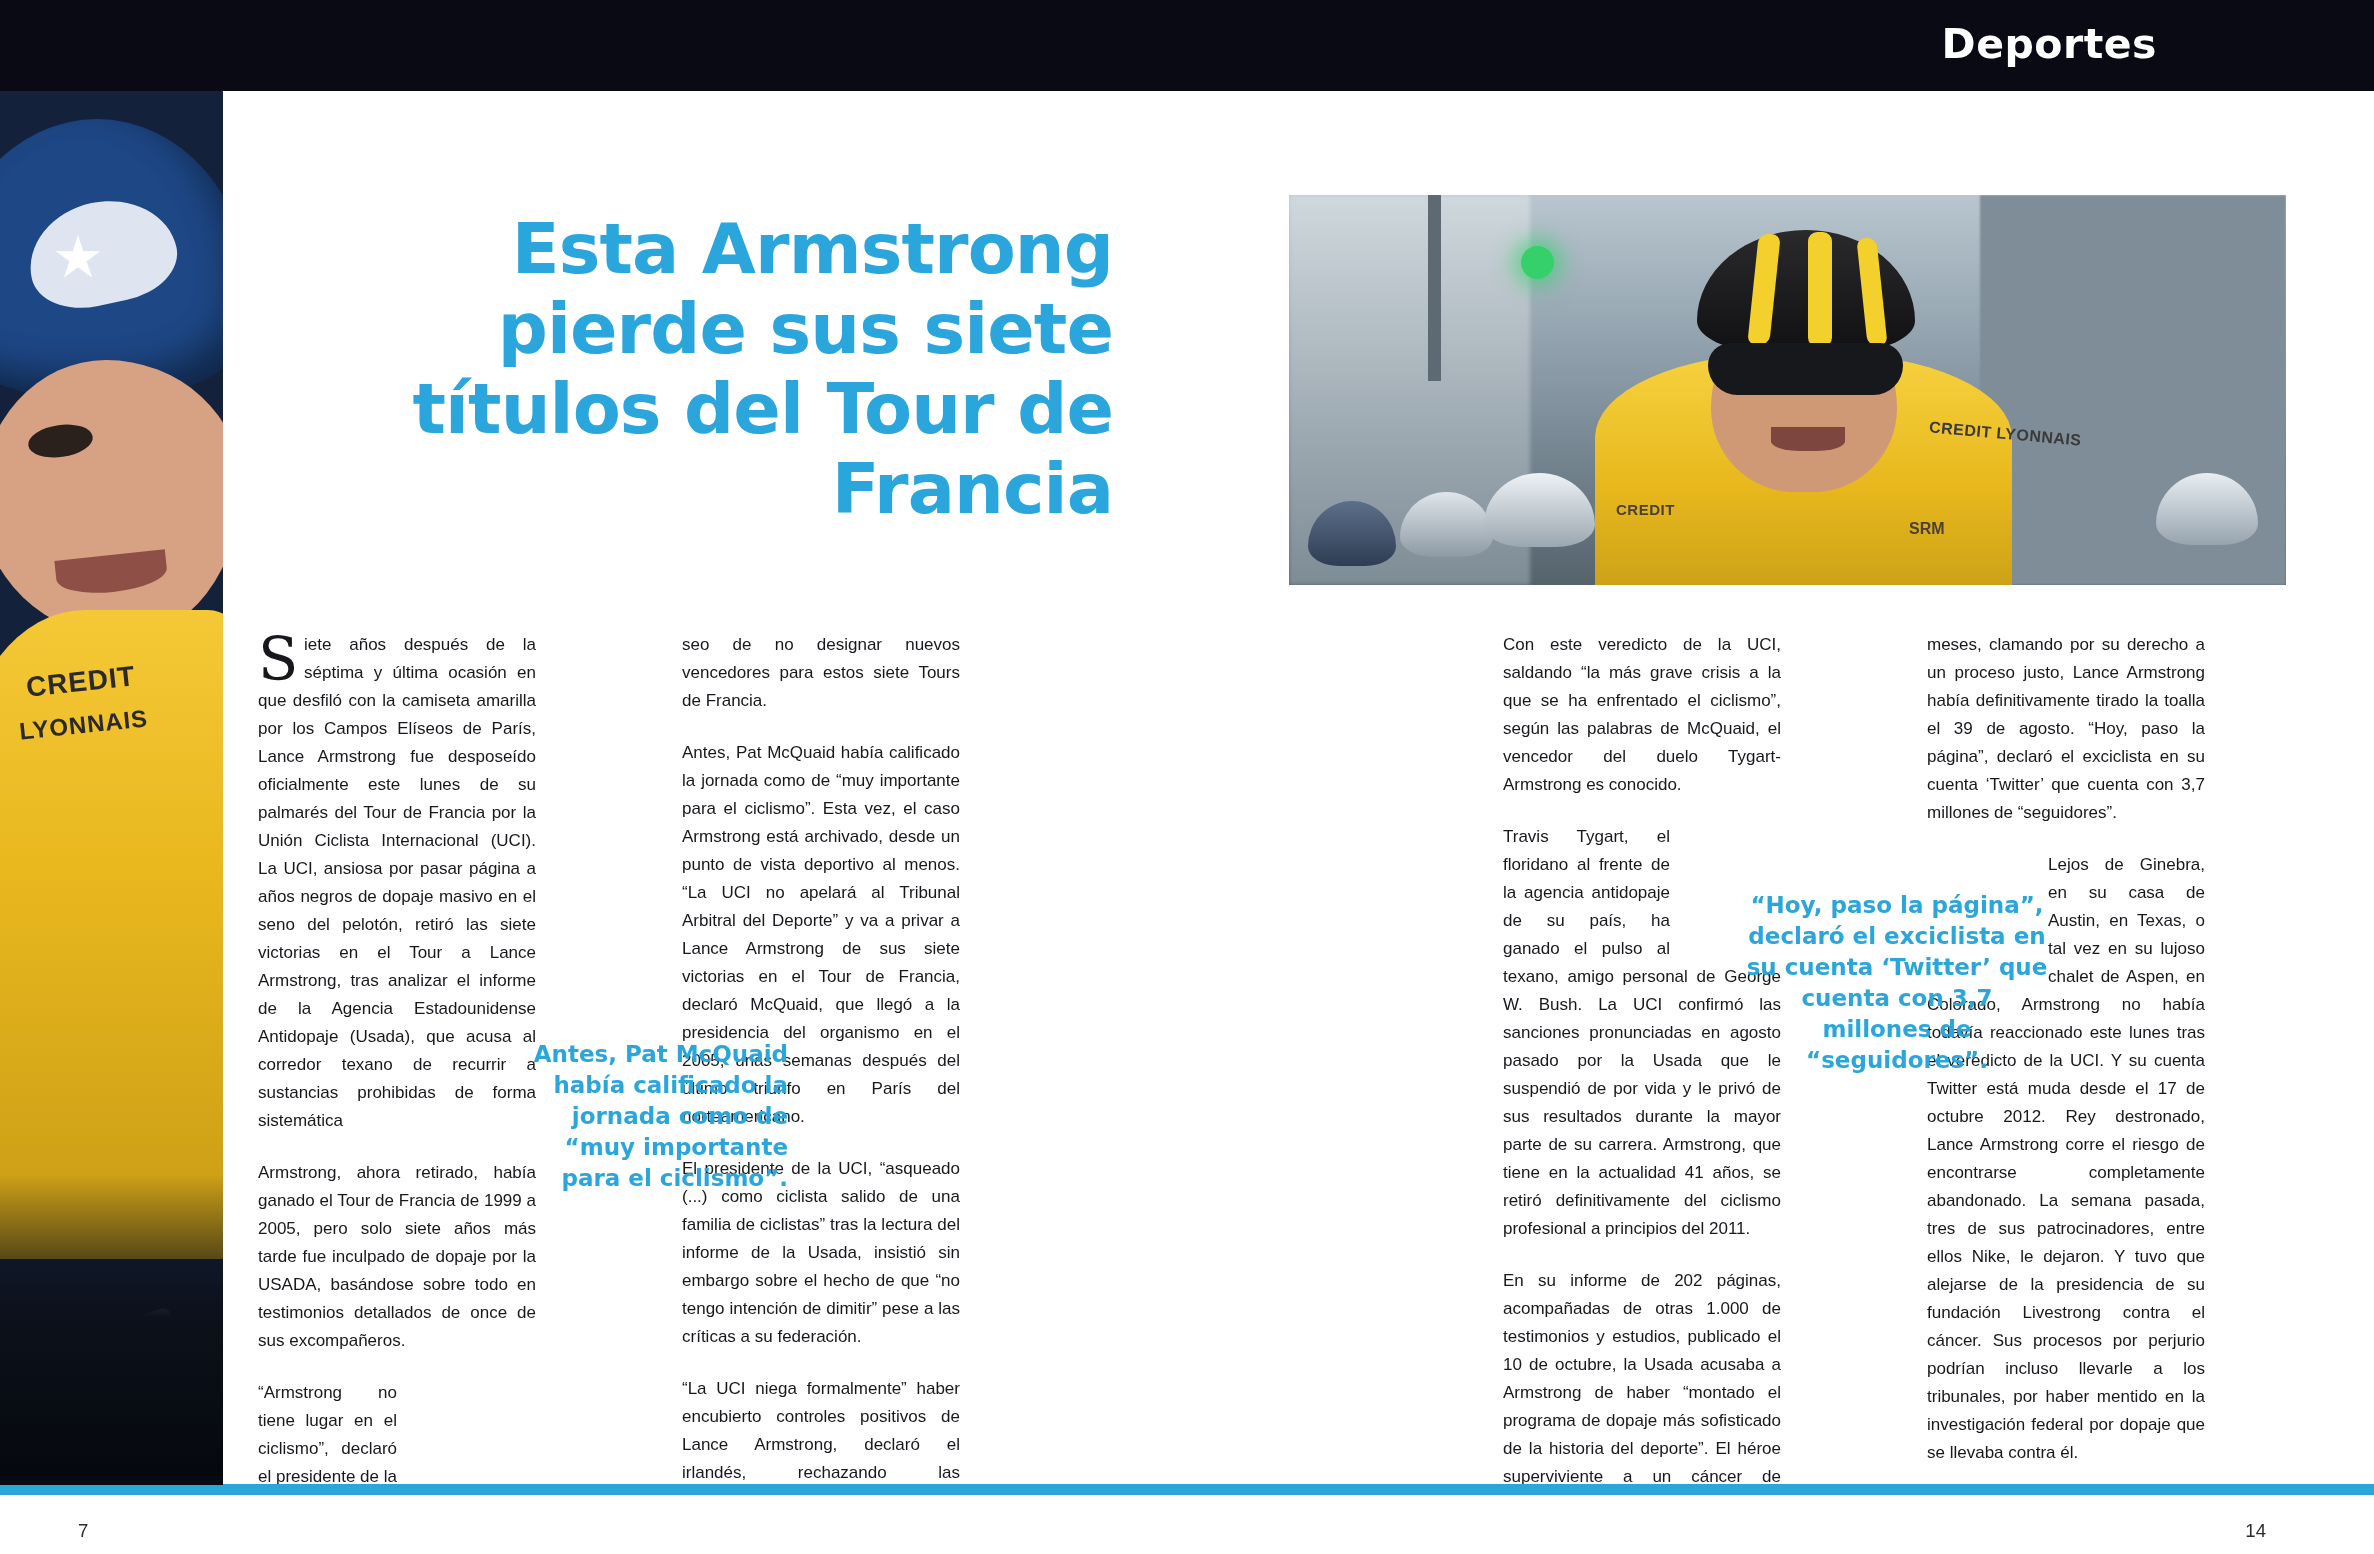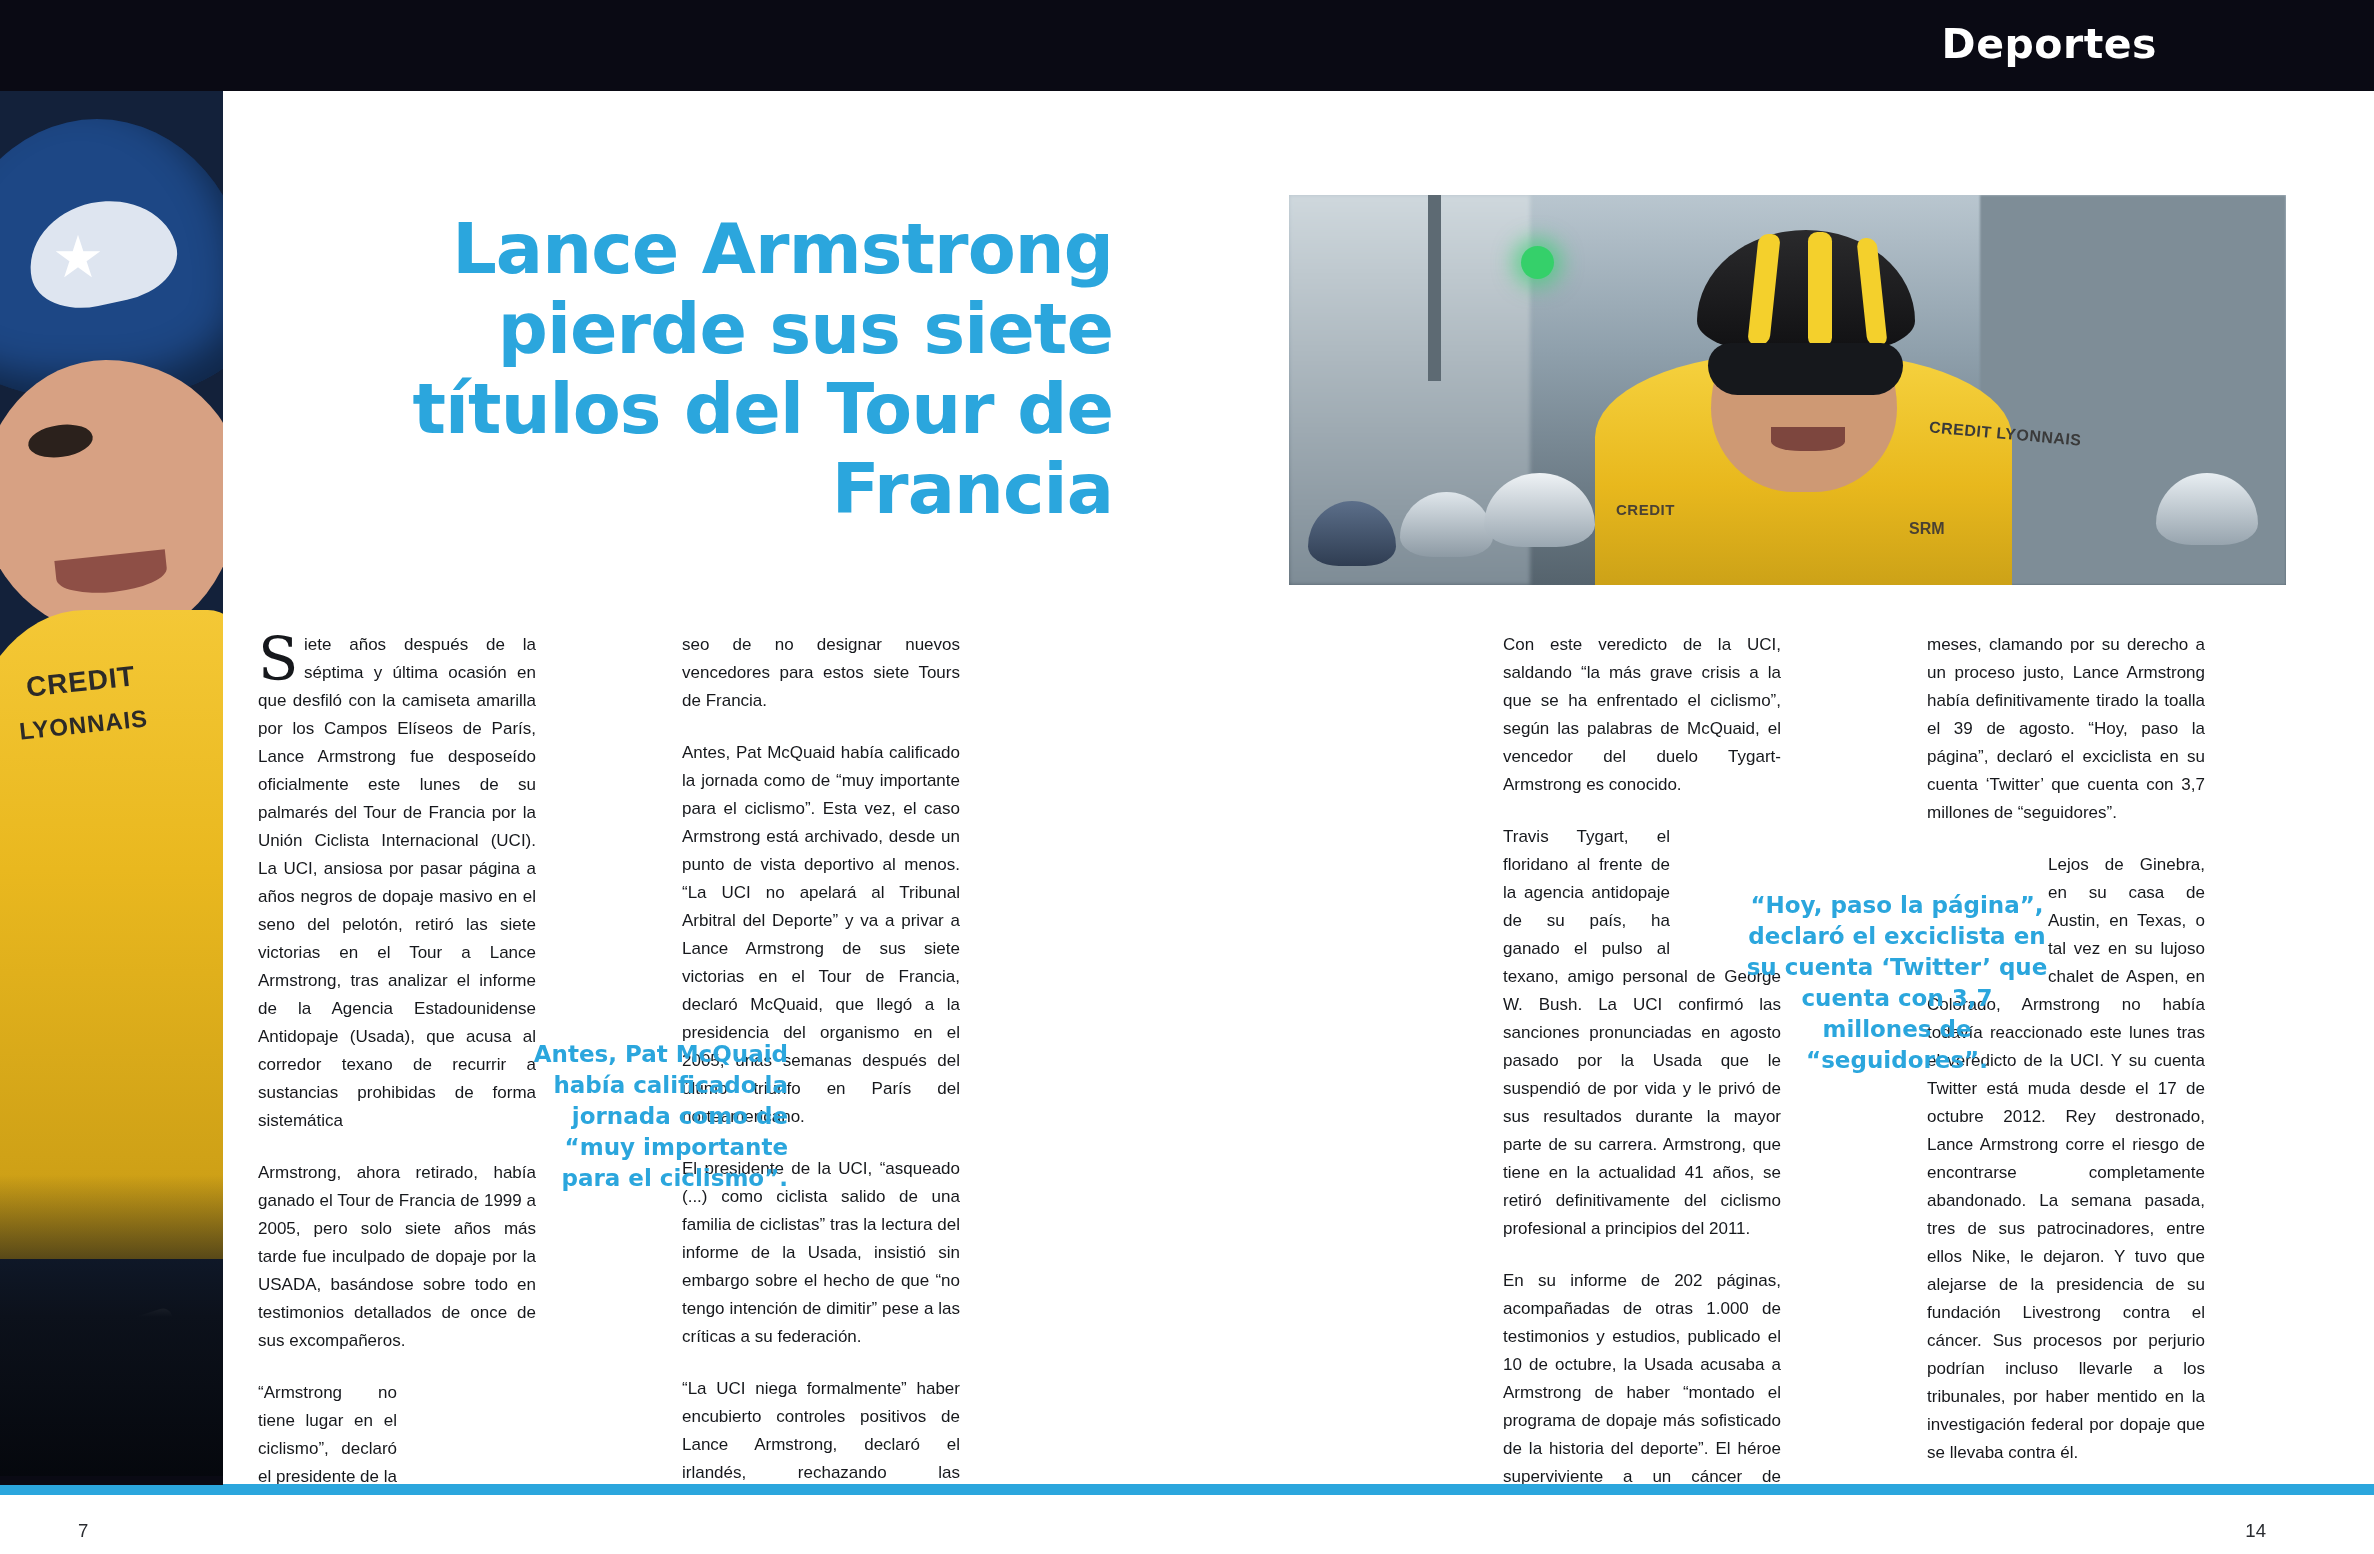--- a/index.html
+++ b/index.html
@@ -347,21 +347,21 @@
     <div class="lp-mouth"></div>
     <div class="lp-jersey"></div>
     <div class="lp-jersey-text">CREDIT</div>
     <div class="lp-jersey-text2">LYONNAIS</div>
     <div class="lp-bar"></div>
     <div class="lp-bar2"></div>
     <div class="lp-dark-bottom"></div>
   </div>
   <div class="gutter"></div>
 
-  <h1 class="headline">Lance Armstrong pierde sus siete títulos del Tour de Francia</h1>
+  <h1 class="headline">Esta Armstrong pierde sus siete títulos del Tour de Francia</h1>
 
   <div class="main-photo">
     <div class="mp-bg"></div>
     <div class="mp-blur-left"></div>
     <div class="mp-pole"></div>
     <div class="mp-green"></div>
     <div class="mp-crowd"></div>
     <div class="mp-h4"></div>
     <div class="mp-h3"></div>
     <div class="mp-h2"></div>

